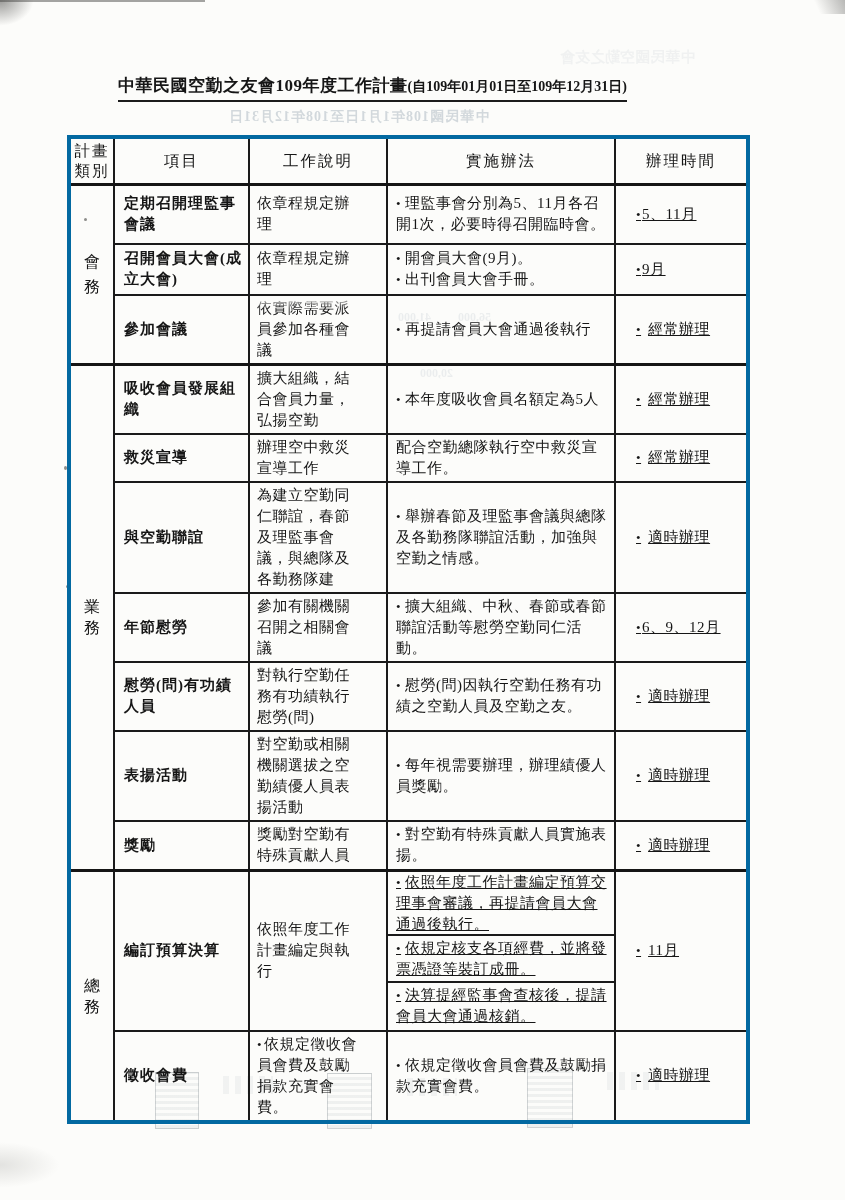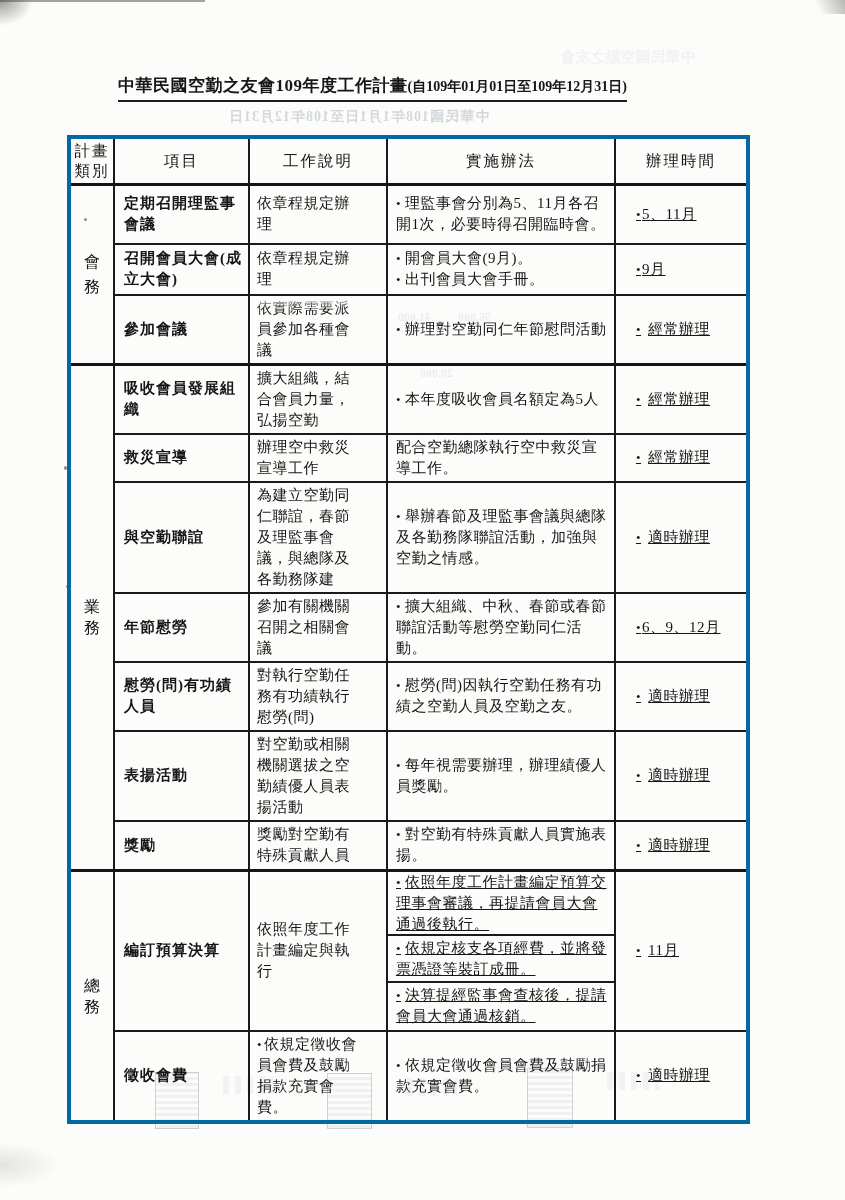--- a/index.html
+++ b/index.html
@@ -138,21 +138,21 @@
     </td>
     <td class="time">
             <div class="t tight">9月</div>
           </td>
   </tr>
 
   <tr style="height:44px;">
     <td class="item">參加會議</td>
     <td class="work fade-top">依實際需要派員參加各種會議</td>
     <td class="method">
-            <div class="m">辦理對空勤同仁年節慰問活動</div>
+            <div class="m">再提請會員大會通過後執行</div>
           </td>
     <td class="time">
             <div class="t">經常辦理</div>
           </td>
   </tr>
 
   <tr class="sec" style="height:64px;">
     <td class="group" rowspan="7">
       <div class="gcol">
         <span>業</span>

